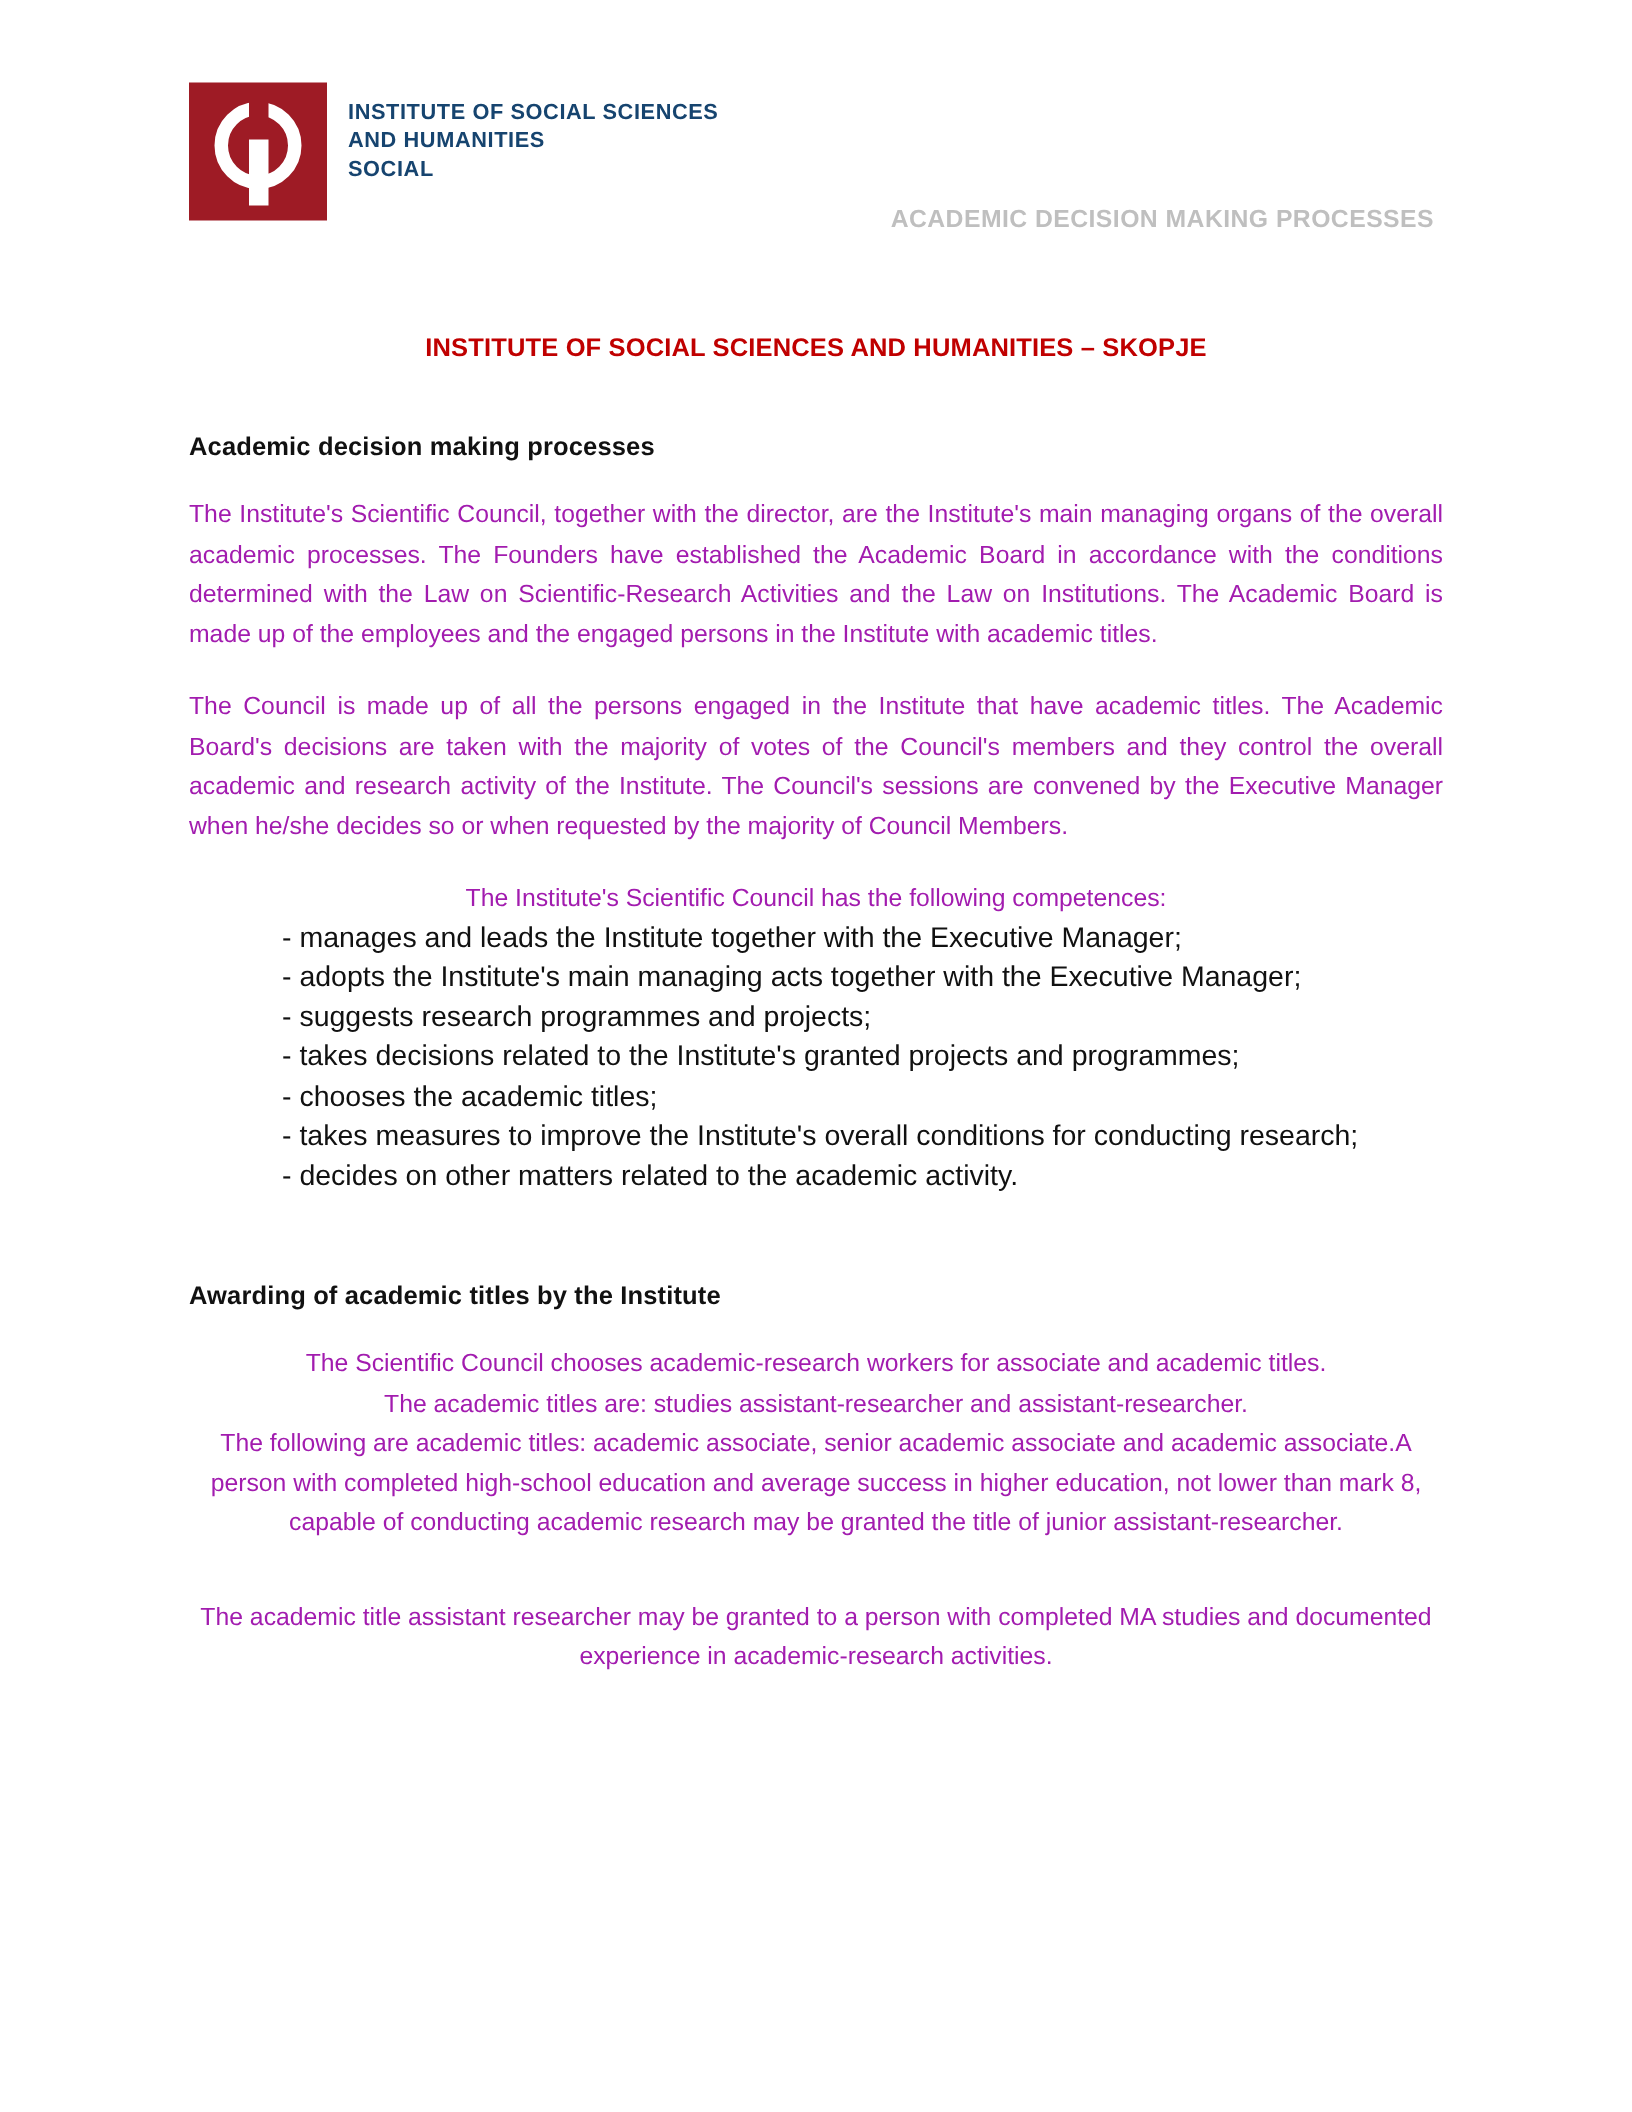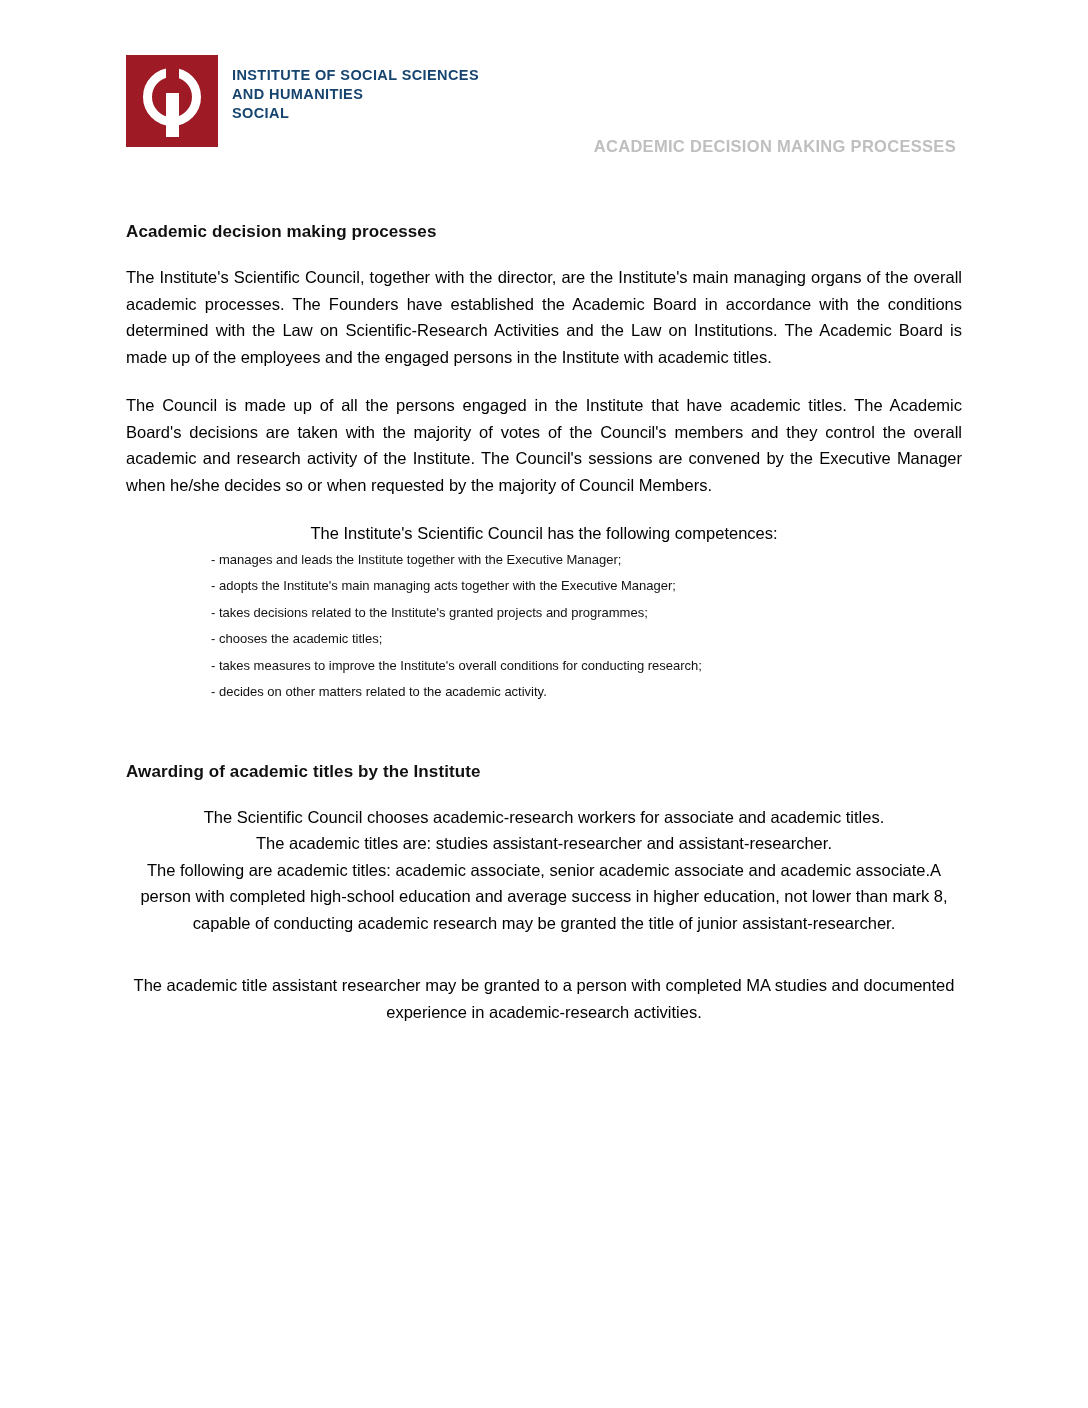--- a/index.html
+++ b/index.html
@@ -117,36 +117,35 @@
     color: #111111;
     margin: 0 0 22px 0;
     letter-spacing: 0.1px;
   }
 
   p.para {
     font-size: 16.5px;
     line-height: 26.5px;
     margin: 0 0 22px 0;
     text-align: justify;
-    color: #000000;
+    color: #a21caf;
   }
   p.para.left { text-align: center; }
   p.para.tight { margin-bottom: 0; }
 
   ul.bullets {
     list-style: none;
     margin: 0 0 22px 0;
     padding: 0 0 0 62px;
   }
   ul.bullets li {
-    font-size: 13px;
+    font-size: 19px;
     line-height: 26.5px;
     color: #111111;
     white-space: nowrap;
-    margin-left: 23px;
   }
 
   .gap-lg { height: 34px; }
   .gap-sm { height: 14px; }
 </style>
 </head>
 <body>
 
 <div class="page">
 
@@ -161,32 +160,34 @@
         <div>INSTITUTE OF SOCIAL SCIENCES</div>
         <div>AND HUMANITIES</div>
         <div>SOCIAL</div>
       </div>
     </div>
     <div class="header-title">ACADEMIC DECISION MAKING PROCESSES</div>
   </div>
 
   <div class="content">
 
+    <div class="doc-title">INSTITUTE OF SOCIAL SCIENCES AND HUMANITIES – SKOPJE</div>
 
     <h2 class="section">Academic decision making processes</h2>
 
     <p class="para">The Institute's Scientific Council, together with the director, are the Institute's main managing organs of the overall academic processes. The Founders have established the Academic Board in accordance with the conditions determined with the Law on Scientific-Research Activities and the Law on Institutions. The Academic Board is made up of the employees and the engaged persons in the Institute with academic titles.</p>
 
     <p class="para">The Council is made up of all the persons engaged in the Institute that have academic titles. The Academic Board's decisions are taken with the majority of votes of the Council's members and they control the overall academic and research activity of the Institute. The Council's sessions are convened by the Executive Manager when he/she decides so or when requested by the majority of Council Members.</p>
 
     <p class="para left tight">The Institute's Scientific Council has the following competences:</p>
 
     <ul class="bullets">
       <li>- manages and leads the Institute together with the Executive Manager;</li>
       <li>- adopts the Institute's main managing acts together with the Executive Manager;</li>
+      <li>- suggests research programmes and projects;</li>
       <li>- takes decisions related to the Institute's granted projects and programmes;</li>
       <li>- chooses the academic titles;</li>
       <li>- takes measures to improve the Institute's overall conditions for conducting research;</li>
       <li>- decides on other matters related to the academic activity.</li>
     </ul>
 
     <div class="gap-lg"></div>
 
     <h2 class="section">Awarding of academic titles by the Institute</h2>
 

